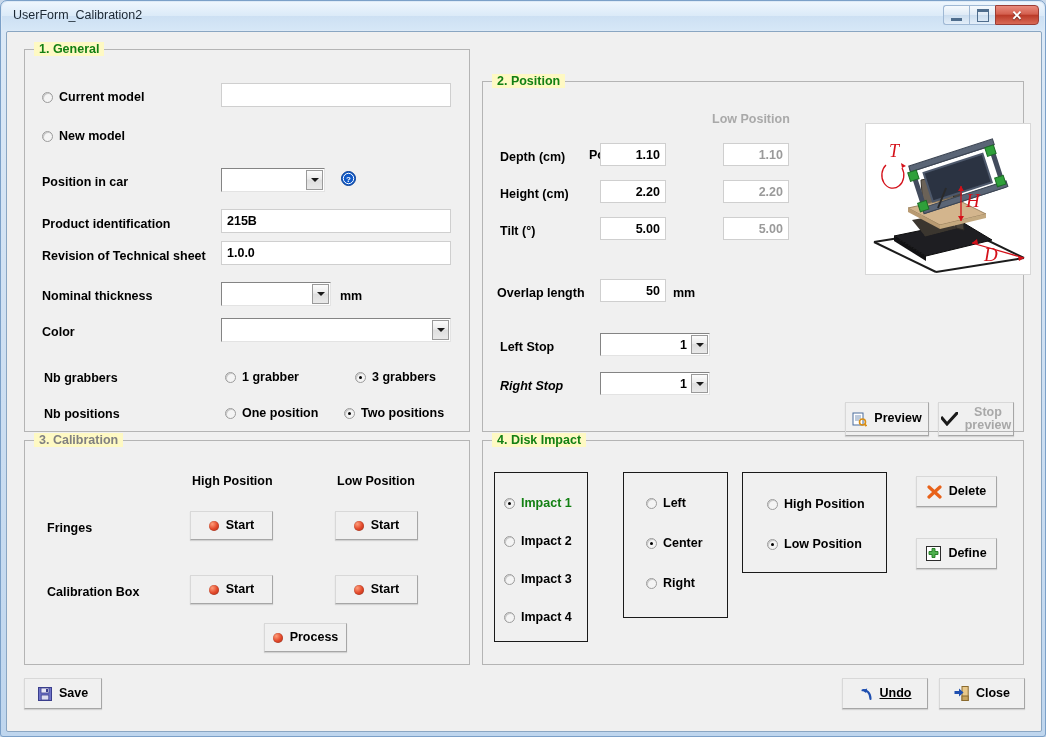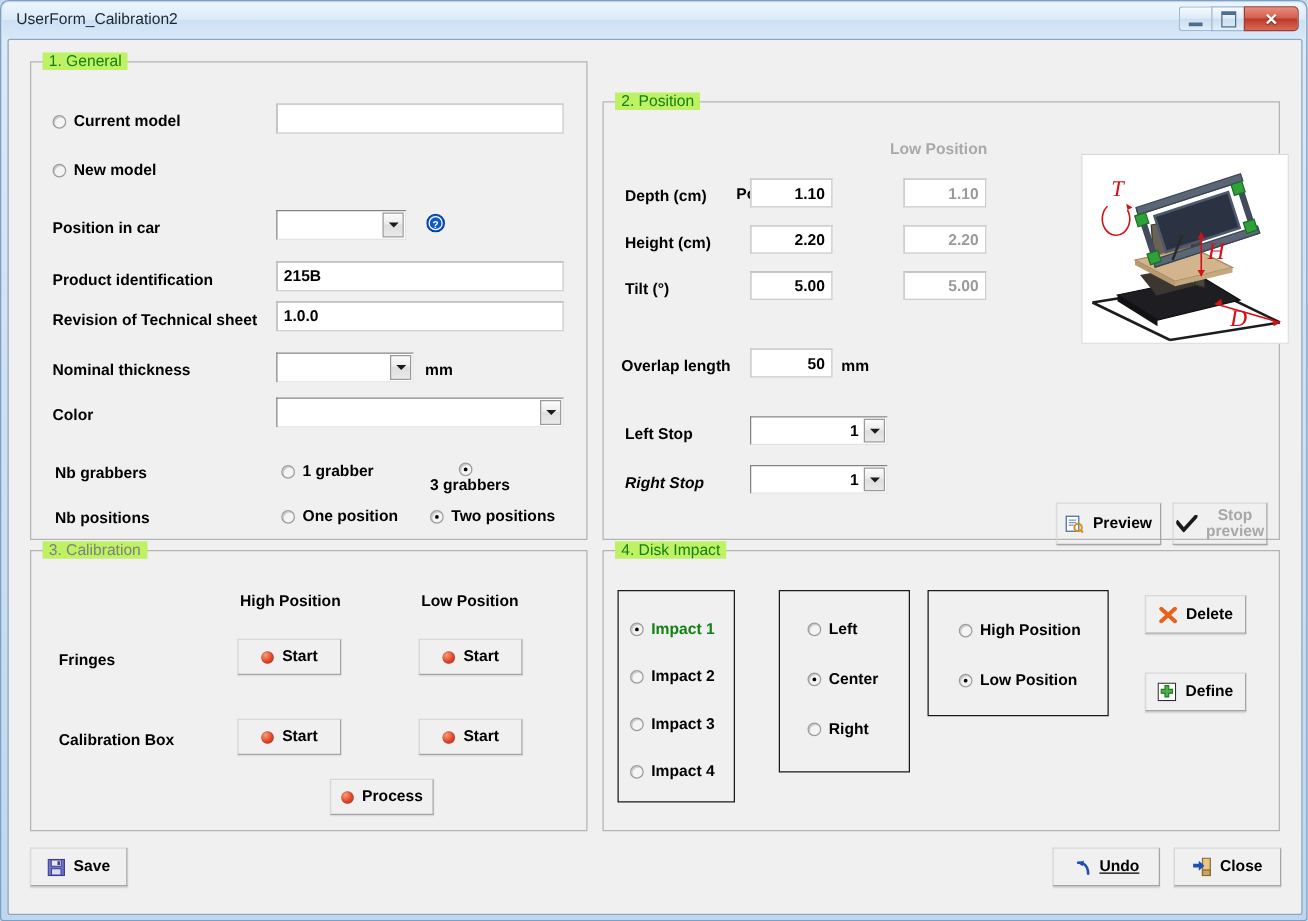--- a/index.html
+++ b/index.html
@@ -92,24 +92,24 @@
 
   
   .group {
     position: absolute;
     box-sizing: border-box;
     border: 1px solid #b4b4b4;
   }
   .group > .glegend {
     position: absolute;
     top: -8px; left: 9px;
-    background: #bef264;
+    background: #fef9c3;
     padding: 0 5px;
     font-size: 12.5px;
-    font-weight: normal;
+    font-weight: bold;
     color: #138013;
     white-space: nowrap;
   }
   .group > .glegend.disabled { color: #808080; }
 
   
   .lbl {
     position: absolute;
     font-size: 12.5px;
     font-weight: bold;
@@ -345,21 +345,21 @@
         <span class="carrow">
             <i></i>
           </span>
       </div>
 
       <div class="lbl" style="left:19px; top:321px;">Nb grabbers</div>
       <div class="radio" style="left:200px; top:320px;">
         <span class="dot"></span>
         <span>1 grabber</span>
       </div>
-      <div class="radio on" style="left:319px; top:320px;flex-direction:column;">
+      <div class="radio on" style="left:330px; top:320px;">
         <span class="dot"></span>
         <span>3 grabbers</span>
       </div>
 
       <div class="lbl" style="left:19px; top:357px;">Nb positions</div>
       <div class="radio" style="left:200px; top:356px;">
         <span class="dot"></span>
         <span>One position</span>
       </div>
       <div class="radio on" style="left:319px; top:356px;">

